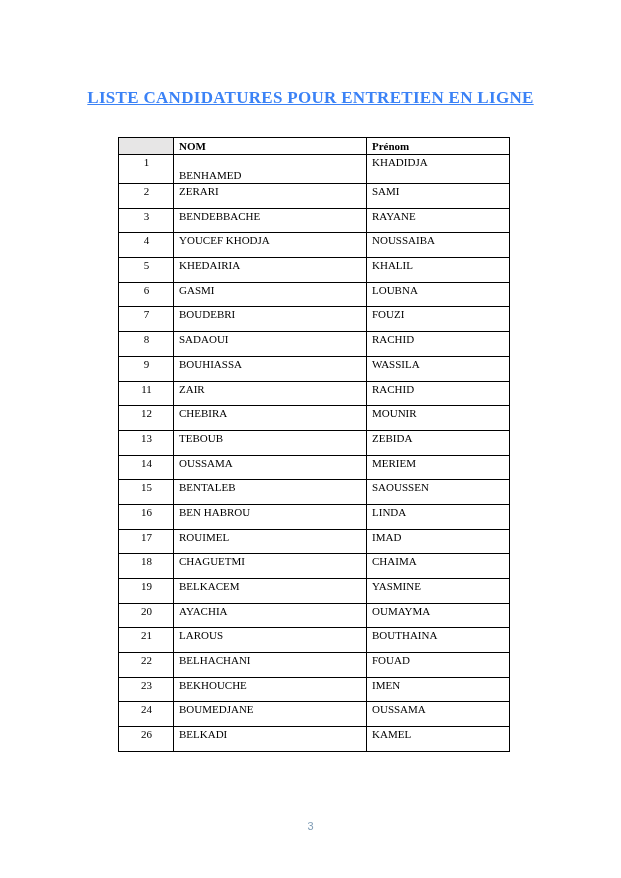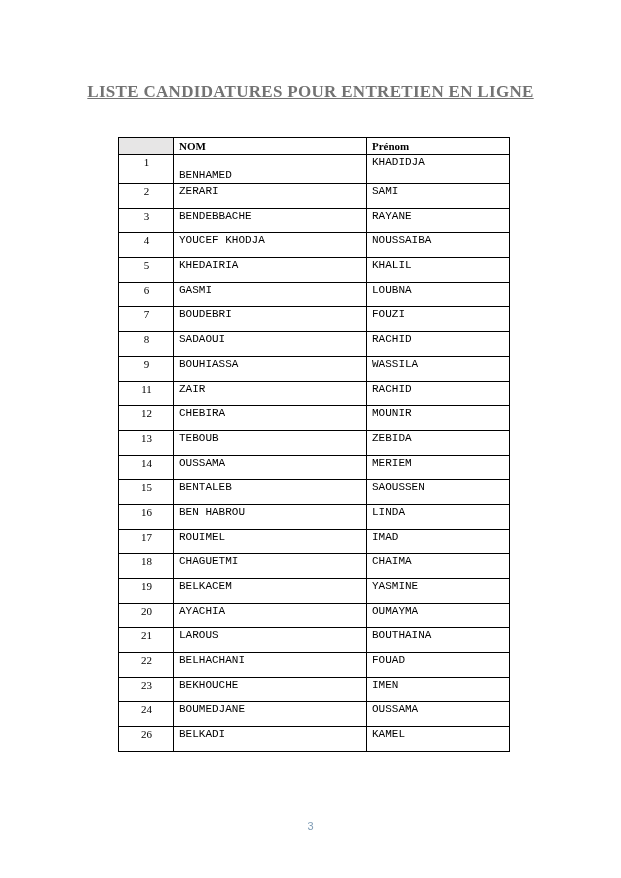--- a/index.html
+++ b/index.html
@@ -5,29 +5,29 @@
   html, body { margin: 0; padding: 0; }
   body {
     width: 621px; height: 878px;
     background: #ffffff;
     position: relative;
     font-family: "Liberation Serif", serif;
     overflow: hidden;
   }
   .title {
     position: absolute;
-    top: 82px; left: 0; width: 100%;
+    top: 88px; left: 0; width: 100%;
     margin: 0;
     text-align: center;
     font-family: "Liberation Serif", serif;
     font-size: 17px;
     font-weight: bold;
     letter-spacing: 0.3px;
     text-decoration: underline;
-    color: #737373;
+    color: #3b82f6;
   }
   .doc-table {
     position: absolute;
     left: 118px; top: 137px;
     width: 391px;
     border-collapse: collapse;
     table-layout: fixed;
   }
   .doc-table th, .doc-table td {
     border: 1px solid #000000;
@@ -46,21 +46,21 @@
   th.shade { background: #e7e6e6; }
   .data-row { height: 24.7px; }
   .data-row.tall { height: 26px; }
   .cell-num {
     font-family: "Liberation Serif", serif;
     font-size: 11px;
     text-align: center;
     line-height: 13px;
   }
   .cell-nom, .cell-prenom {
-    font-family: Liberation Mono, monospace;
+    font-family: Liberation Serif, serif;
     font-size: 11px;
     line-height: 13px;
     white-space: pre-line;
   }
   .page-number {
     position: absolute;
     top: 820px; left: 0; width: 100%;
     text-align: center;
     font-family: "Liberation Sans", sans-serif;
     font-size: 11px;

